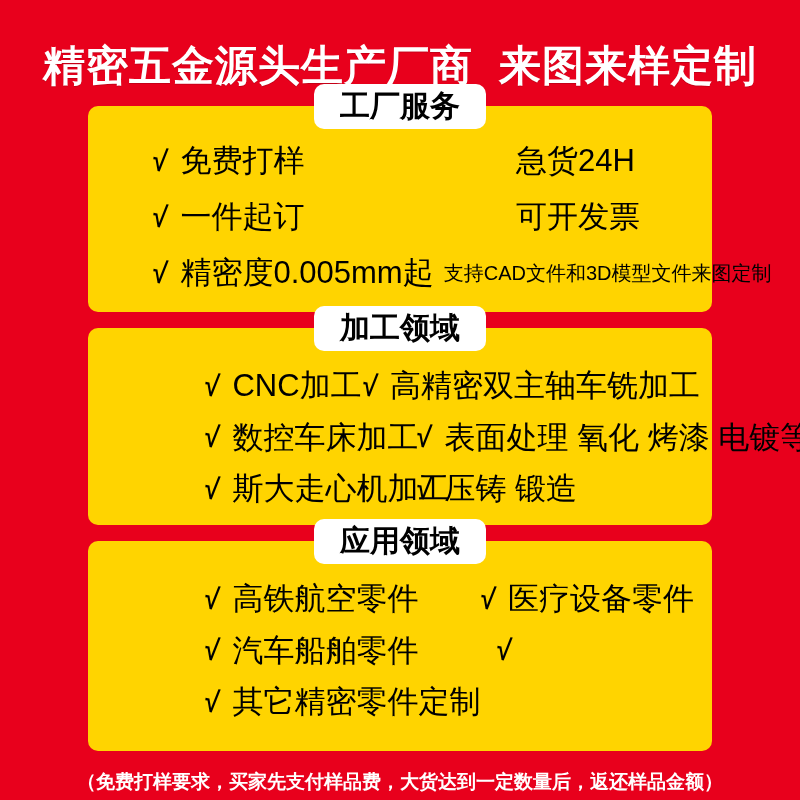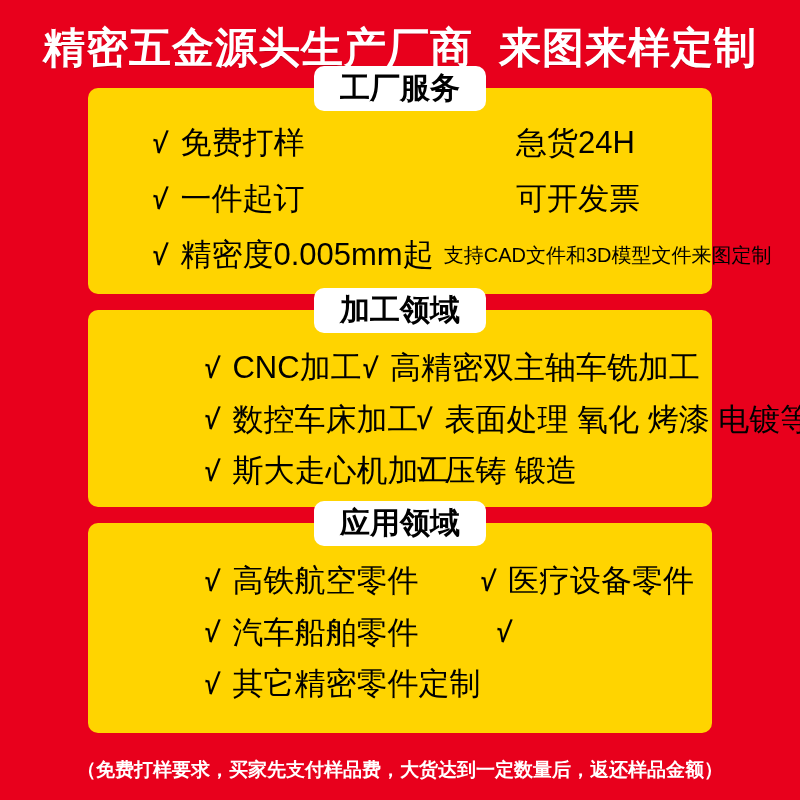--- a/index.html
+++ b/index.html
@@ -23,21 +23,21 @@
     flex-direction: column;
     align-items: center;
   }
   .headline {
     width: 100%;
     text-align: center;
     color: #ffffff;
     font-size: 42px;
     font-weight: bold;
     letter-spacing: 1px;
-    margin-top: 20px;
+    margin-top: 38px;
     margin-bottom: 12px;
     white-space: nowrap;
     text-shadow: 0 1px 0 rgba(0,0,0,0.15);
   }
   .headline .gap {
     display: inline-block;
     width: 26px;
   }
   .panel {
     position: relative;
@@ -114,21 +114,21 @@
   .p3 .rows { gap: 16px; }
   .p3 .col-left { width: 380px; padding-left: 98px; }
   .p3 .col-right { flex: 1; padding-left: 10px; }
 
   .footer {
     width: 100%;
     text-align: center;
     color: #ffffff;
     font-size: 19px;
     font-weight: bold;
-    margin-top: 8px;
+    margin-top: 2px;
     white-space: nowrap;
   }
 </style>
 </head>
 <body>
 
 <div class="poster">
 
   <div class="headline">
     <span>精密五金源头生产厂商</span><span class="gap"></span><span>来图来样定制</span>

